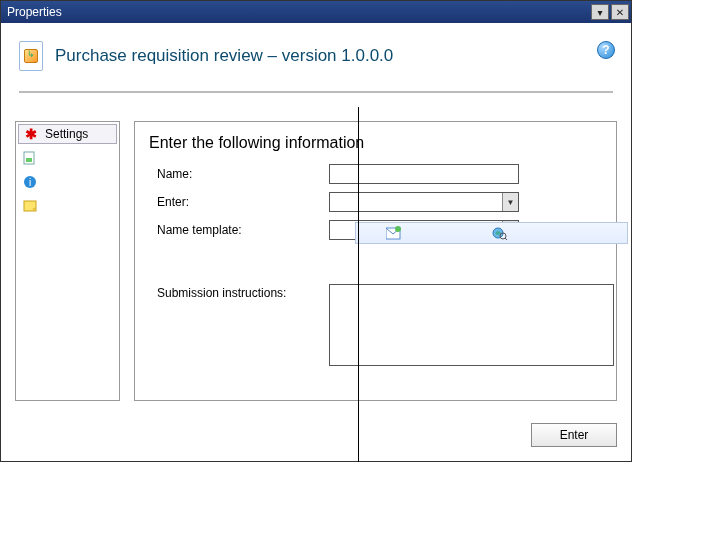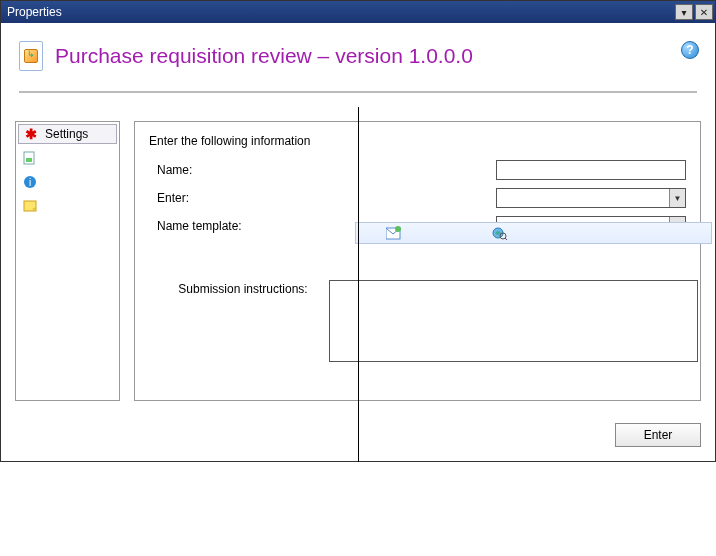--- a/index.html
+++ b/index.html
@@ -4,21 +4,21 @@
 <style>
   * { box-sizing: border-box; }
   body {
     margin: 0;
     font-family: "Segoe UI", Tahoma, sans-serif;
     font-size: 12px;
     background: #fff;
     color: #000;
   }
   .window {
-    width: 716px;
+    width: 632px;
     border: 1px solid #333;
     background: #fff;
   }
   .titlebar {
     height: 22px;
     background: linear-gradient(to bottom, #2a4b8d 0%, #1a3470 100%);
     color: #fff;
     display: flex;
     align-items: center;
     padding: 0 2px 0 6px;
@@ -39,22 +39,22 @@
     cursor: default;
   }
   .header {
     padding: 18px 18px 10px 18px;
     display: flex;
     align-items: center;
     gap: 12px;
     position: relative;
   }
   .header .heading {
-    color: #a21caf;
-    font-size: 21px;
+    color: #0c4a6e;
+    font-size: 17px;
     font-weight: 400;
   }
   .help-icon {
     position: absolute;
     right: 16px;
     top: 18px;
     width: 18px;
     height: 18px;
     border-radius: 50%;
     background: radial-gradient(circle at 30% 30%, #a8d8ff, #2a8bd8);
@@ -107,27 +107,26 @@
   .main {
     flex: 1;
     border: 1px solid #999;
     background: #fff;
     padding: 12px 14px;
     height: 280px;
     position: relative;
   }
   .form-prompt {
     margin-bottom: 12px;
-    font-size: 12px;
+    font-size: 16px;
   }
   .form-row {
     display: flex;
     align-items: center;
     margin-bottom: 8px;
-    justify-content: space-between;
   }
   .form-row label {
     width: 180px;
     padding-left: 8px;
     font-size: 12px;
   }
   .textbox {
     width: 190px;
     height: 20px;
     border: 1px solid #555;
@@ -172,21 +171,20 @@
   }
   .dp-icon {
     display: inline-flex;
     align-items: center;
     justify-content: center;
   }
   .instr-row {
     display: flex;
     align-items: flex-start;
     margin-top: 44px;
-    text-align: center;
   }
   .instr-row label {
     width: 180px;
     padding-left: 8px;
     padding-top: 2px;
     font-size: 12px;
   }
   .textarea {
     flex: 1;
     height: 82px;

